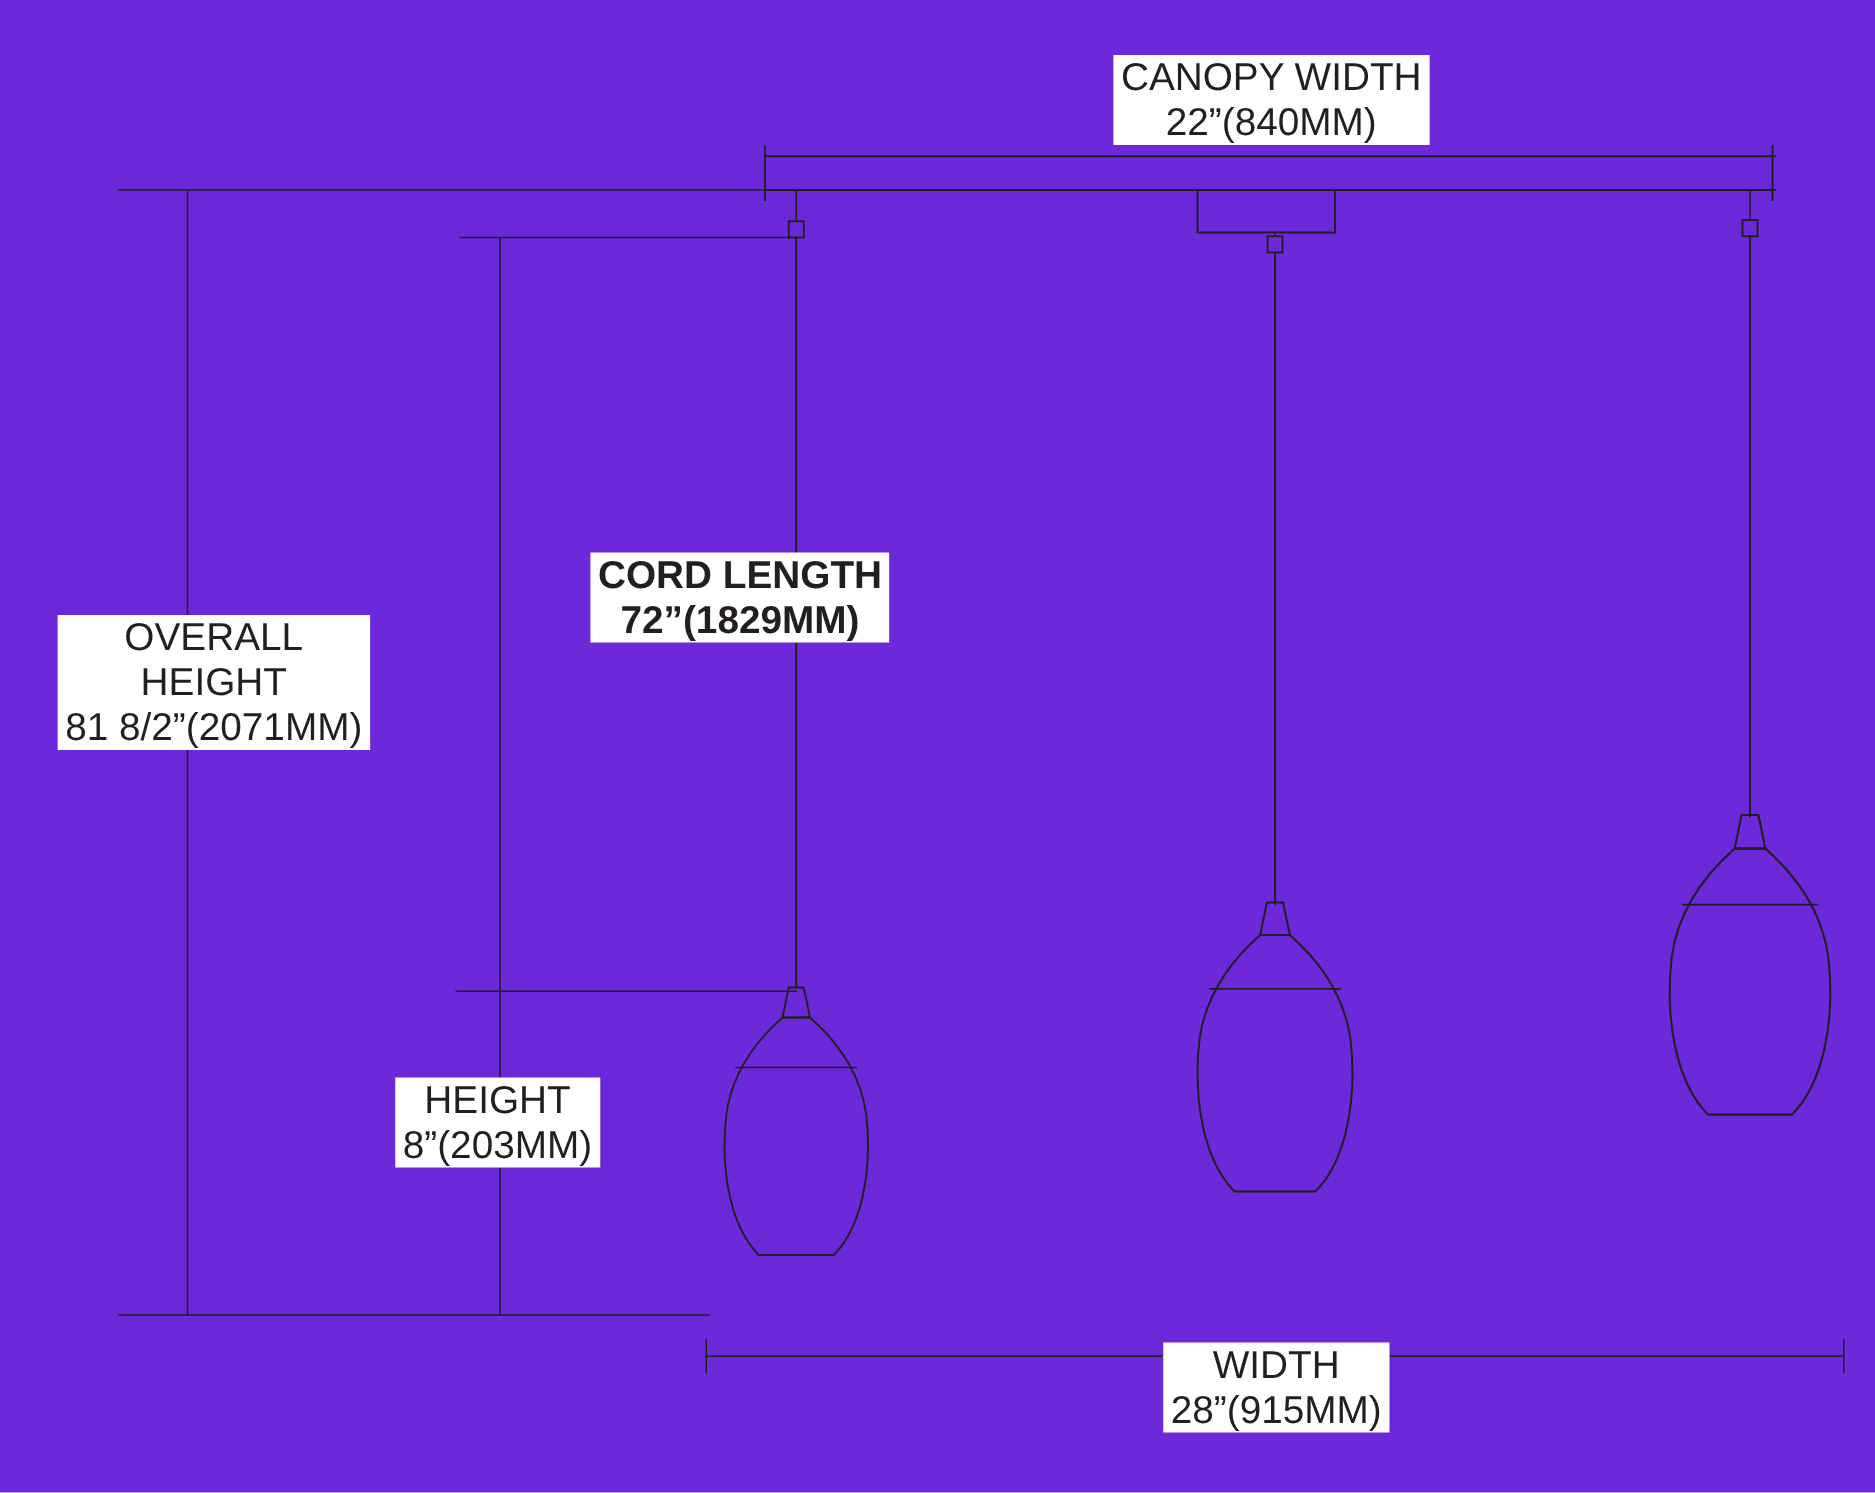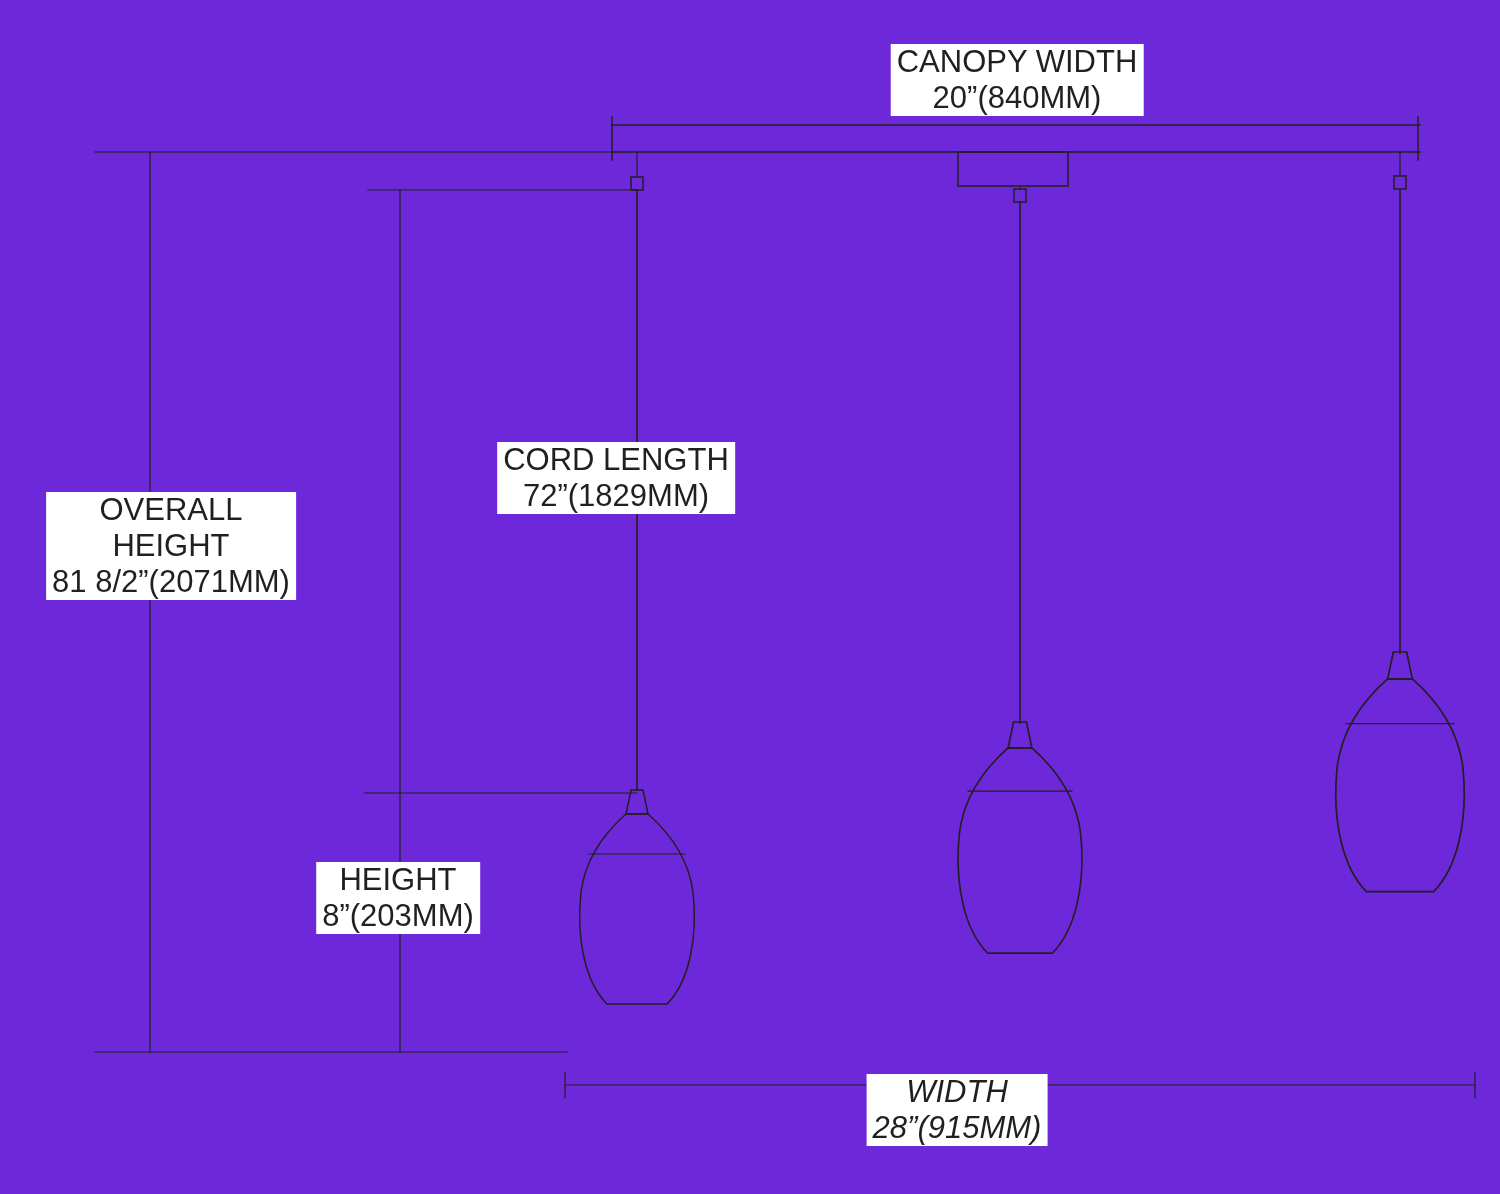--- a/index.html
+++ b/index.html
@@ -91,37 +91,37 @@
 
     <g stroke-width="1.2">
       <line x1="565" y1="1072" x2="565" y2="1098"></line>
       <line x1="565" y1="1085" x2="1475" y2="1085"></line>
       <line x1="1475" y1="1072" x2="1475" y2="1098"></line>
     </g>
   </svg>
 
   <div class="dim-label" style="left:1017px; top:44px;">
     <div>CANOPY WIDTH</div>
-    <div>20”(840MM)</div>
+    <div>22”(840MM)</div>
   </div>
 
-  <div class="dim-label" style="left:616px; top:442px;">
+  <div class="dim-label" style="left:592px; top:442px;font-weight:bold;">
     <div>CORD LENGTH</div>
     <div>72”(1829MM)</div>
   </div>
 
   <div class="dim-label" style="left:152px; top:492px;margin-left:19px;">
     <div>OVERALL</div>
     <div>HEIGHT</div>
     <div>81 8/2”(2071MM)</div>
   </div>
 
   <div class="dim-label" style="left:398px; top:862px;">
     <div>HEIGHT</div>
     <div>8”(203MM)</div>
   </div>
 
-  <div class="dim-label" style="left:957px; top:1074px;font-style:italic;">
+  <div class="dim-label" style="left:1021px; top:1074px;">
     <div>WIDTH</div>
     <div>28”(915MM)</div>
   </div>
 
 </div>
 
 </body></html>

